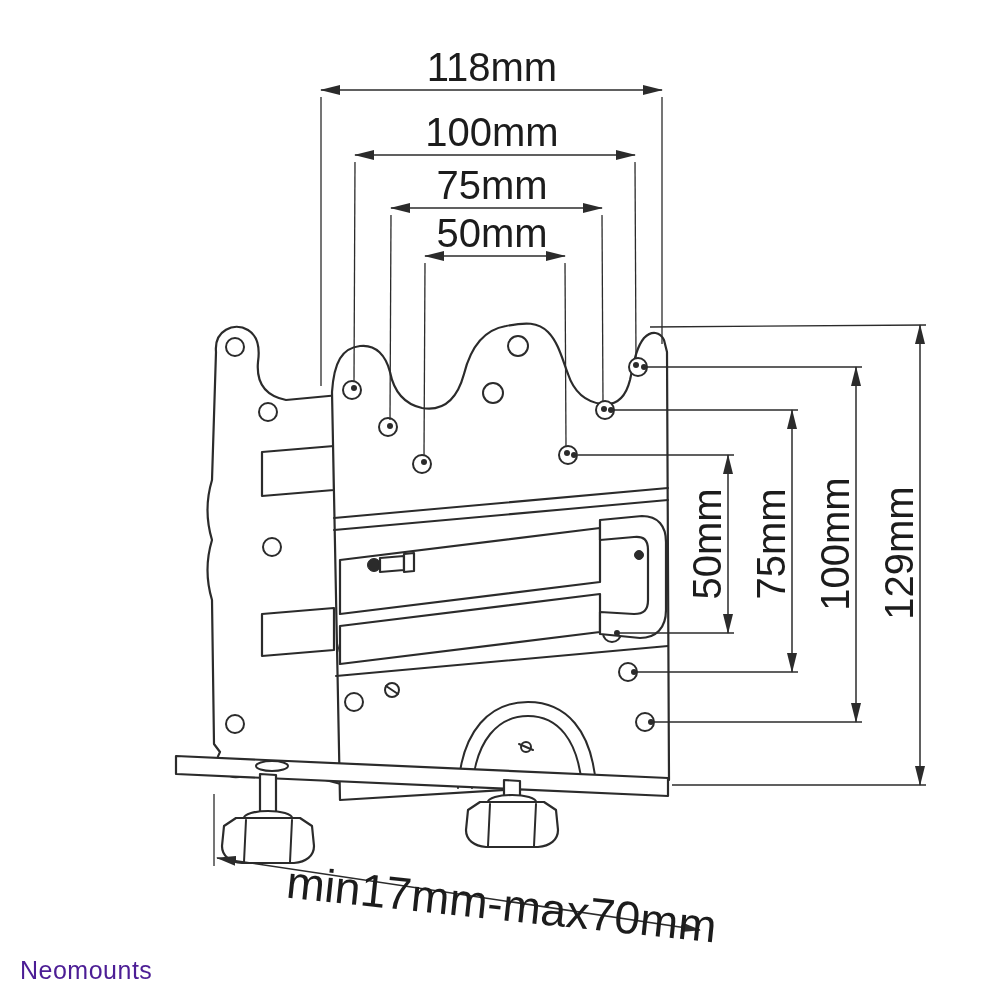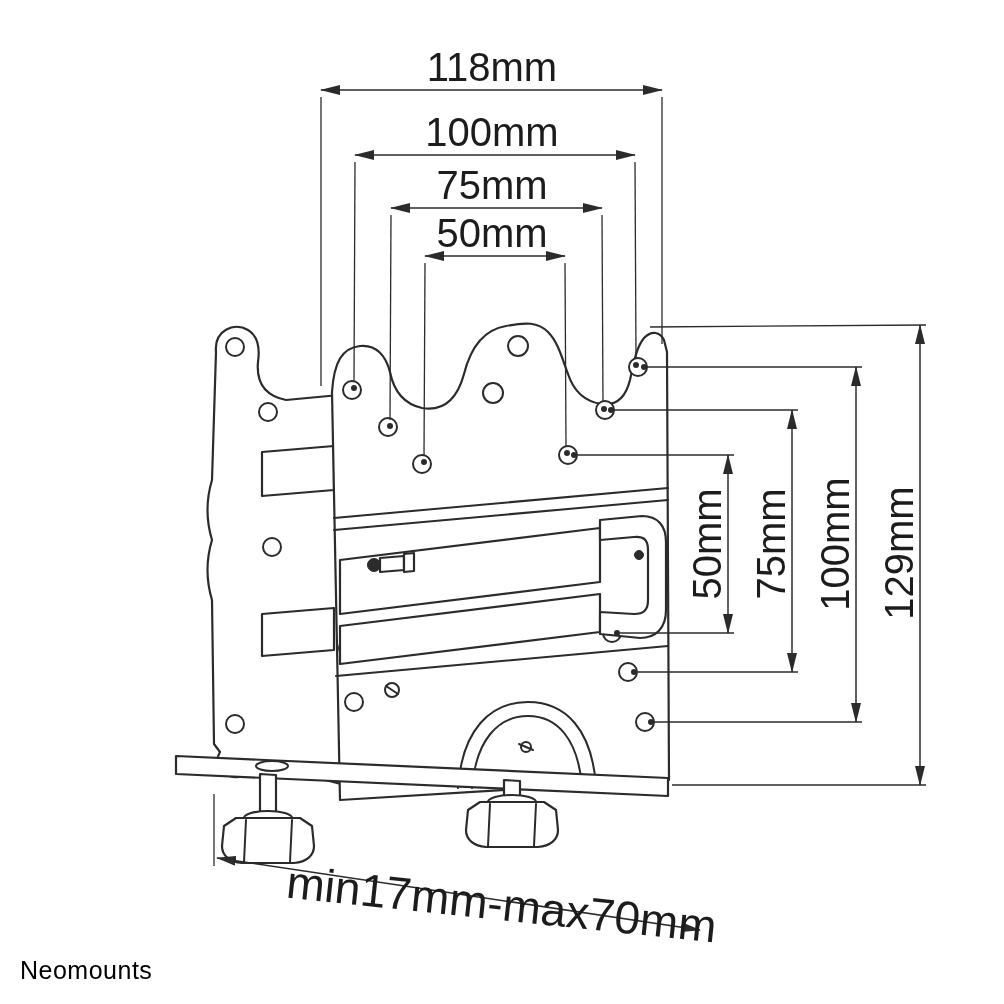--- a/index.html
+++ b/index.html
@@ -8,21 +8,21 @@
   svg{position:absolute;left:0;top:0;}
   .part{stroke:#2b2b2b;stroke-width:2.2;fill:#ffffff;stroke-linejoin:round;stroke-linecap:round;}
   .partline{stroke:#2b2b2b;stroke-width:2;fill:none;stroke-linejoin:round;stroke-linecap:round;}
   .hole{fill:#ffffff;stroke:#2b2b2b;stroke-width:2;}
   .dim{stroke:#2b2b2b;stroke-width:1.5;fill:none;}
   .ext{stroke:#2b2b2b;stroke-width:1.3;fill:none;}
   .dot{fill:#2b2b2b;stroke:none;}
   .dimtext{font-family:"Liberation Sans",sans-serif;font-size:40px;fill:#1c1c1c;}
   .dimtext-bottom{font-size:46px;}
   .dark{fill:#2b2b2b;stroke:#2b2b2b;}
-  #brand{position:absolute;left:20px;top:956px;font-size:25px;color:#000000;letter-spacing:0.5px;}
+  #brand{position:absolute;left:20px;top:956px;font-size:25px;color:#4c1d95;letter-spacing:0.5px;}
 </style>
 </head>
 <body>
 
 <svg width="1004" height="1004" viewBox="0 0 1004 1004">
   <defs>
     <marker id="arrow" orient="auto-start-reverse" markerUnits="userSpaceOnUse" markerWidth="20" markerHeight="10" refX="19" refY="5" viewBox="0 0 20 10">
       <path d="M0,0 L20,5 L0,10 z" fill="#2b2b2b"></path>
     </marker>
   </defs>

